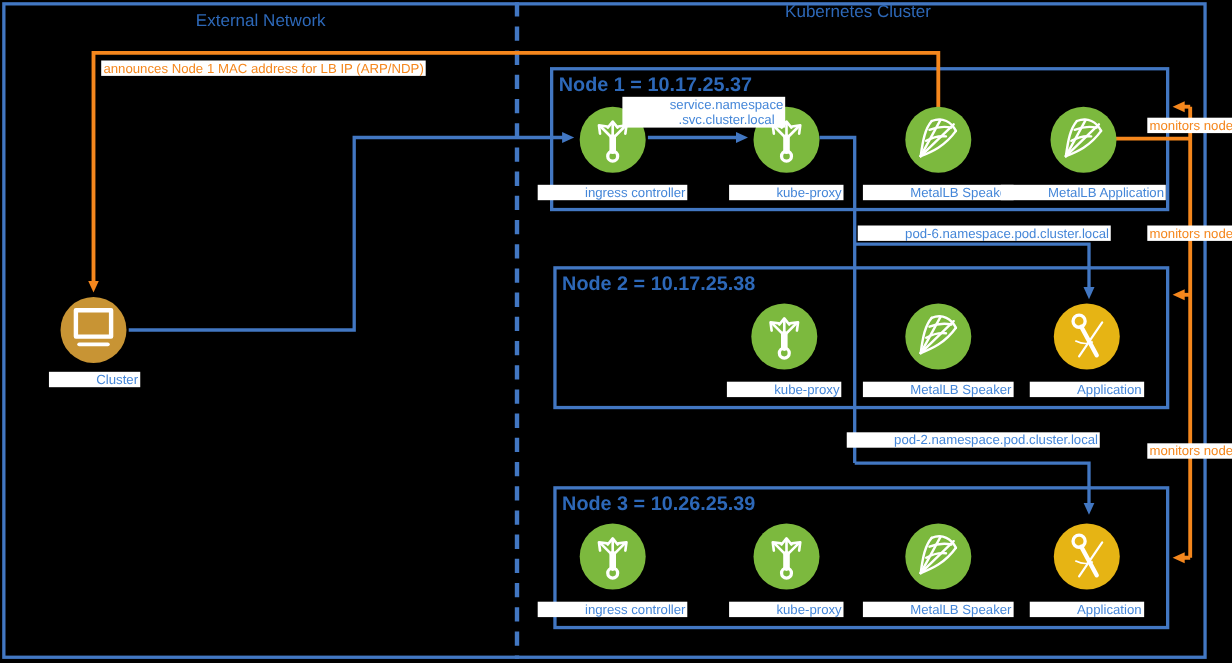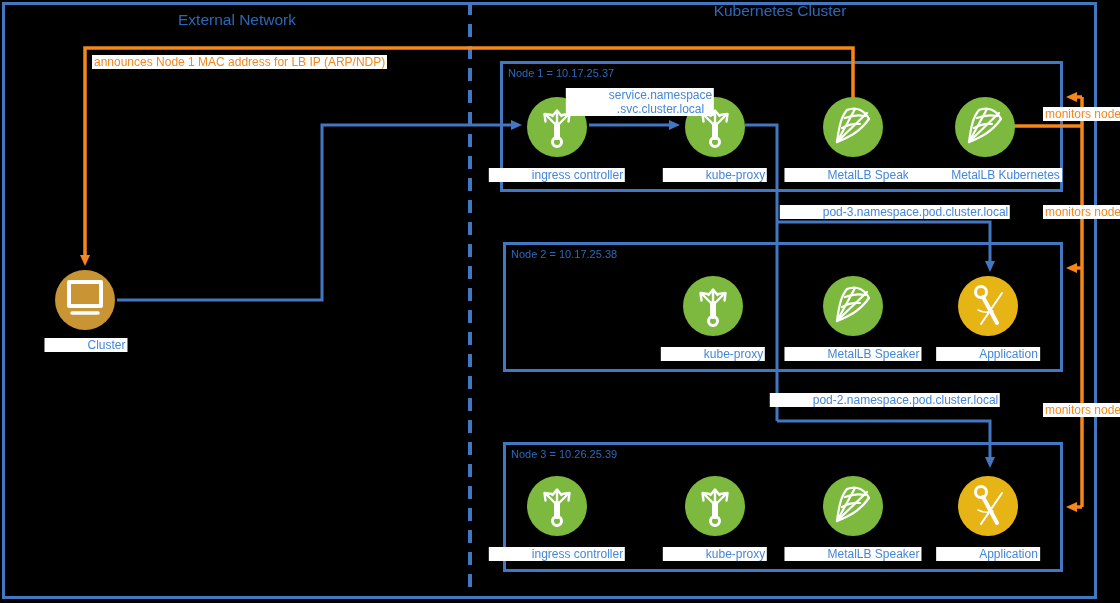--- a/index.html
+++ b/index.html
@@ -5,21 +5,21 @@
   html,body{margin:0;padding:0;background:#000;}
   #canvas{position:relative;width:1120px;height:603px;background:var(--bg,#000);
           font-family:"Liberation Sans",sans-serif;overflow:hidden;}
 
   .outer-border{position:absolute;left:2px;top:2px;width:1089px;height:591px;
                 border:3px solid var(--blue-line);z-index:1;}
   .node-box{position:absolute;border:3px solid var(--blue-line);z-index:1;}
 
   .section-title{position:absolute;transform:translateX(-50%);color:var(--title-blue);
                  font-size:15.5px;font-weight:normal;z-index:4;white-space:nowrap;}
-  .node-title{position:absolute;color:var(--title-blue);font-size:11px;font-weight:normal;
+  .node-title{position:absolute;color:var(--title-blue);font-size:18px;font-weight:bold;
               z-index:4;white-space:nowrap;}
 
   .circle{position:absolute;width:60px;height:60px;border-radius:50%;z-index:3;}
   .green{background:var(--green);} .yellow{background:var(--app-yellow);} .gold{background:var(--browser-gold);}
   .icon{position:absolute;left:0;top:0;width:60px;height:60px;}
 
   .lbl{position:absolute;z-index:4;background:var(--label-bg);color:var(--blue-text);
        font-size:12px;line-height:14px;padding:0 2px;white-space:nowrap;}
   .lbl.center{transform:translateX(-50%);text-align:center;padding-left:43px;}
   .lbl.orange{color:var(--orange);}
@@ -135,21 +135,21 @@
         <use href="#fan"></use>
       </svg>
   </div>
   <div class="lbl center" style="left:853px;top:168px">MetalLB Speaker</div>
 
   <div class="circle green" style="left:955px;top:97px">
     <svg class="icon" viewBox="0 0 60 60">
         <use href="#fan"></use>
       </svg>
   </div>
-  <div class="lbl center" style="left:985px;top:168px">MetalLB Kubernetes</div>
+  <div class="lbl center" style="left:985px;top:168px">MetalLB Application</div>
 
   <div class="circle green" style="left:683px;top:276px">
     <svg class="icon" viewBox="0 0 60 60">
         <use href="#trident"></use>
       </svg>
   </div>
   <div class="lbl center" style="left:713px;top:347px">kube-proxy</div>
 
   <div class="circle green" style="left:823px;top:276px">
     <svg class="icon" viewBox="0 0 60 60">
@@ -194,19 +194,19 @@
   <div class="lbl center" style="left:988px;top:547px">Application</div>
 
   <div class="lbl orange" style="left:92px;top:55px">announces Node 1 MAC address for LB IP (ARP/NDP)</div>
 
 
   <div class="lbl center" style="left:640px;top:88px">
     <div>service.namespace</div>
     <div>.svc.cluster.local</div>
   </div>
 
-  <div class="lbl center" style="left:895px;top:205px">pod-3.namespace.pod.cluster.local</div>
+  <div class="lbl center" style="left:895px;top:205px">pod-6.namespace.pod.cluster.local</div>
   <div class="lbl center" style="left:885px;top:393px">pod-2.namespace.pod.cluster.local</div>
 
   <div class="lbl orange" style="left:1043px;top:107px">monitors node</div>
   <div class="lbl orange" style="left:1043px;top:205px">monitors node</div>
   <div class="lbl orange" style="left:1043px;top:403px">monitors node</div>
 </div>
 
 </body></html>

